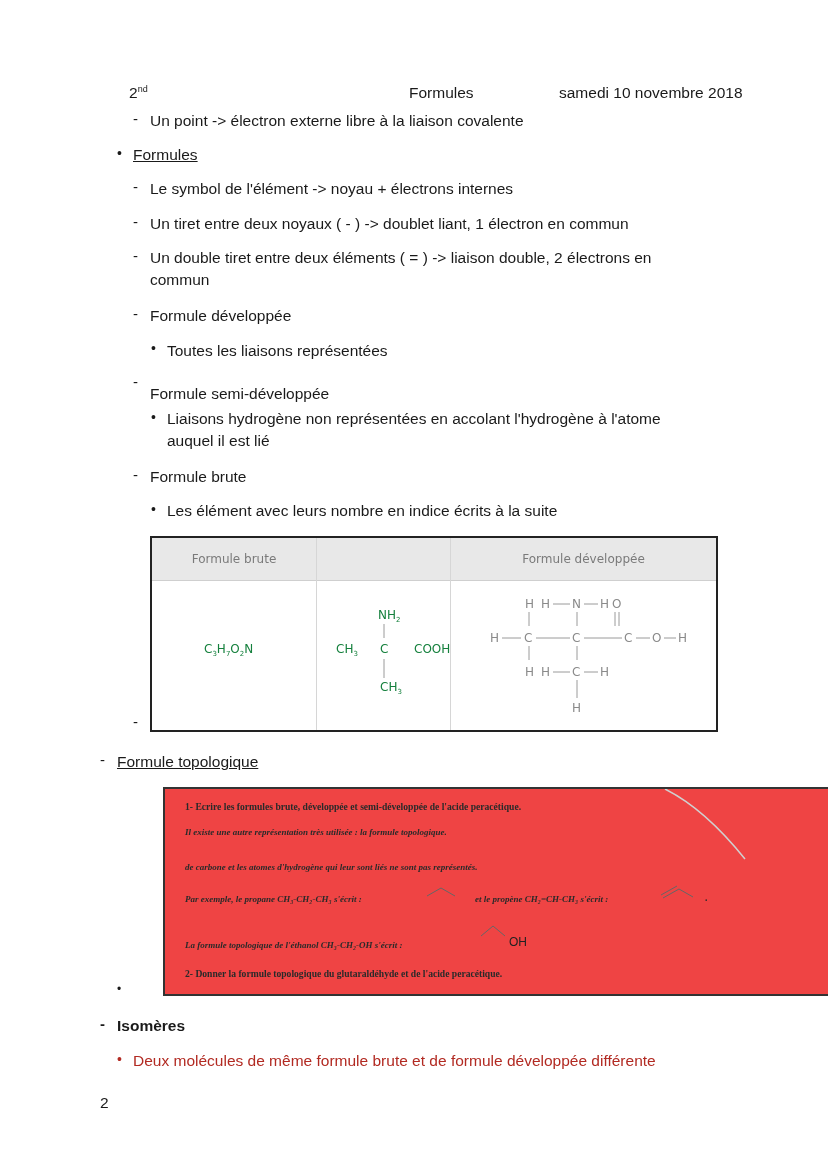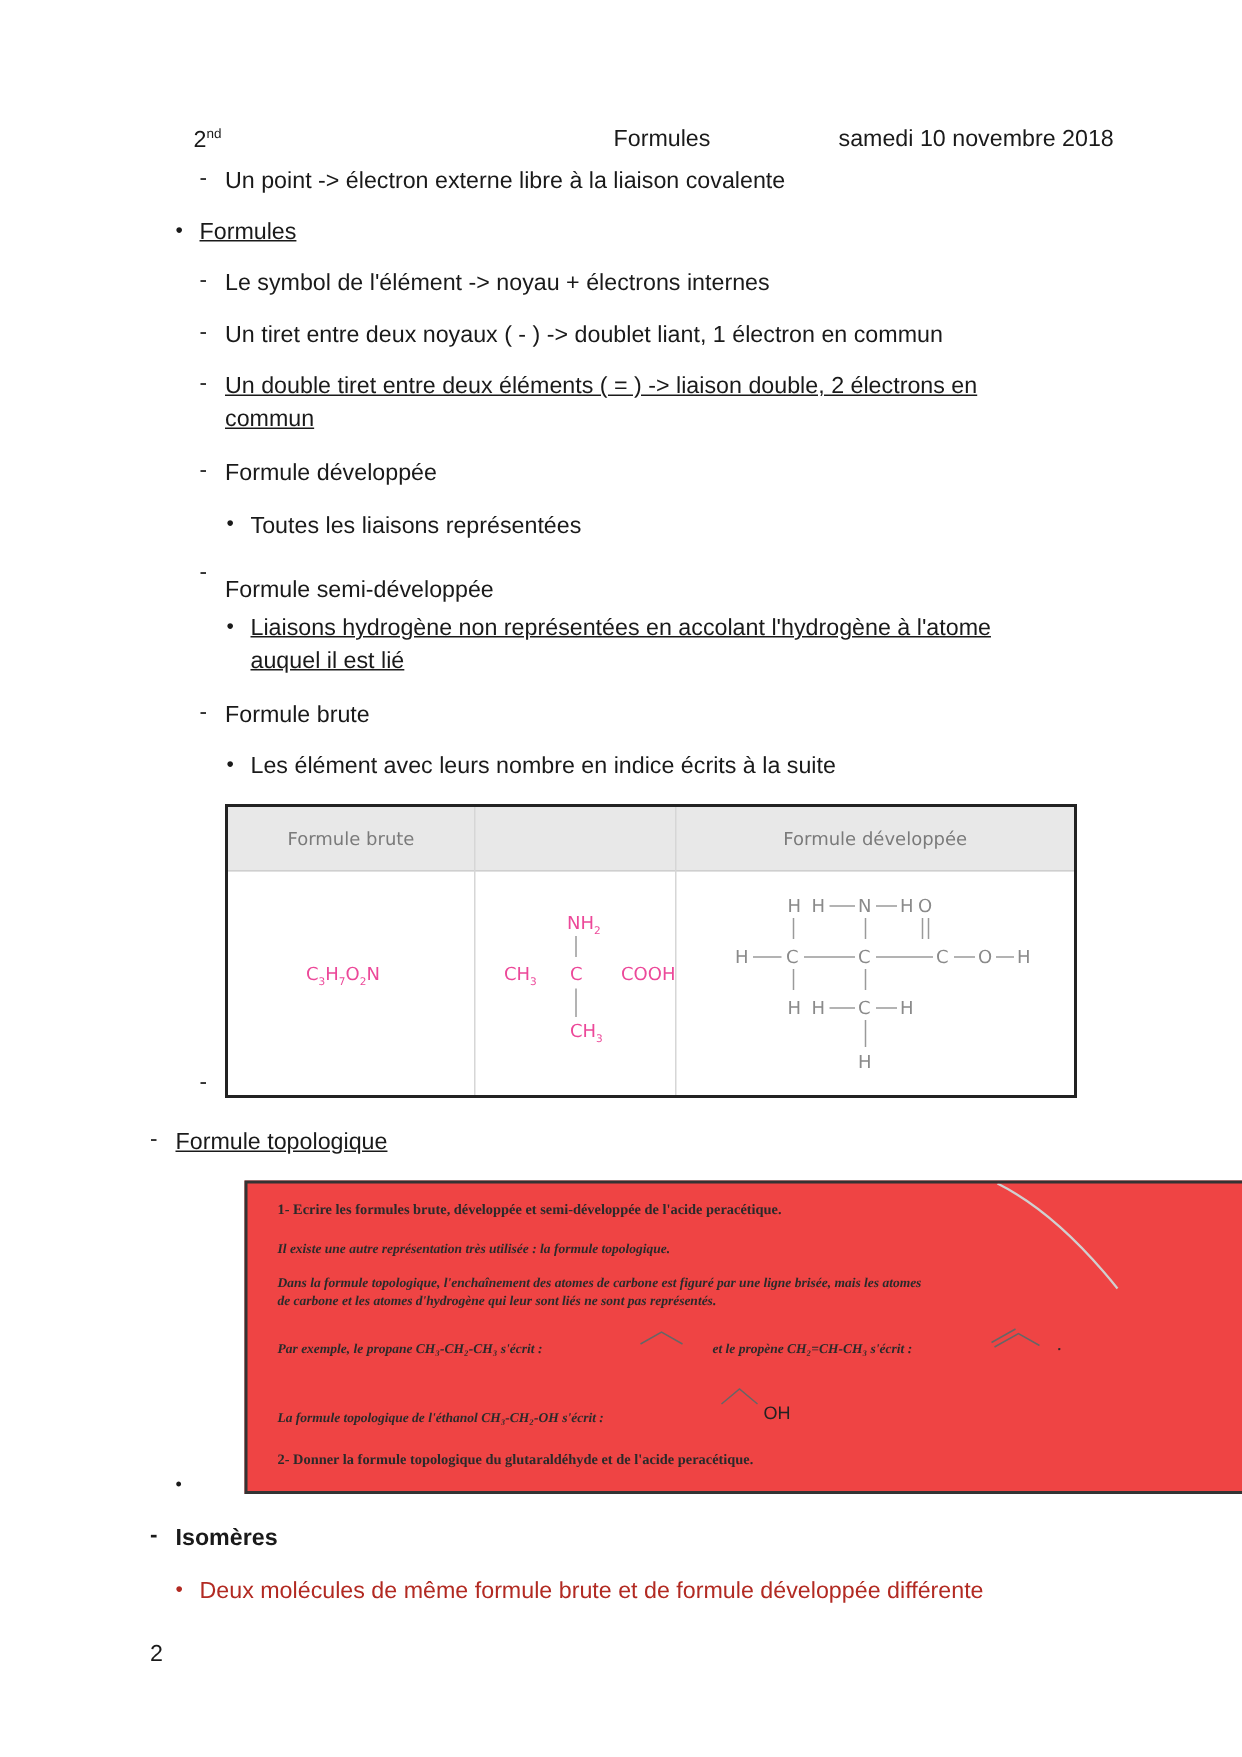--- a/index.html
+++ b/index.html
@@ -4,40 +4,40 @@
   <style>
     html, body { margin: 0; padding: 0; background: #ffffff; }
     body {
       width: 828px; height: 1171px; position: relative; overflow: hidden;
       font-family: "Liberation Sans", sans-serif; color: #1a1a1a;
     }
     .abs { position: absolute; margin-left: 29px; }
     .hdr { top: 84px; font-size: 15.5px; }
     .hdr sup { font-size: 9px; vertical-align: 6px; }
     .line { position: absolute; font-size: 15.5px; line-height: 22px; white-space: nowrap; }
-    .line.wrap { white-space: normal; text-decoration: underline; }
+    .line.wrap { white-space: normal; }
     .dash { position: absolute; font-size: 15px; }
     .bullet { position: absolute; font-size: 14px; }
     .u { text-decoration: underline; }
     .bold { font-weight: bold; }
     .red { color: #b22a22; }
 
     
     .chem-table {
       position: absolute; left: 150px; top: 536px; width: 568px; height: 196px;
       border: 2px solid #222; box-sizing: border-box; background: #fff;
       font-family: "DejaVu Sans", sans-serif; color: #8a8a8a;
     }
     .chem-head {
       position: absolute; left: 0; top: 0; right: 0; height: 42px;
       background: #e8e8e8; border-bottom: 1px solid #cfcfcf;
     }
     .col-div { position: absolute; top: 0; bottom: 0; width: 1px; background: #d6d6d6; }
     .th { position: absolute; top: 0; height: 42px; display: flex; align-items: center; justify-content: center; text-align: center; font-size: 12px; line-height: 15px; color: #7a7a7a; }
-    .cell-text { position: absolute; font-size: 12px; color: #ec4899; }
+    .cell-text { position: absolute; font-size: 12px; color: #15803d; }
     .cell-text sub { font-size: 7px; }
     .chem-svg { position: absolute; left: 0; top: 0; }
 
     
     .scan {
       position: absolute; left: 134px; top: 787px; width: 728px; height: 209px;
       border: 2px solid #333; box-sizing: border-box; background: #ef4444;
       font-family: "Liberation Serif", serif; color: #2a2a2a; overflow: hidden; margin-left: 29px;
     }
     .scan .t { position: absolute; font-size: 9.6px; white-space: nowrap; }
@@ -159,21 +159,20 @@
 
     <polyline points="262,107 276,99 290,107" stroke="#666" stroke-width="1" fill="none"></polyline>
 
     <polyline points="498,109 514,100 528,108" stroke="#666" stroke-width="1" fill="none"></polyline>
     <line x1="496" y1="106" x2="512" y2="97" stroke="#666" stroke-width="1"></line>
 
     <polyline points="316,147 328,137 340,147" stroke="#666" stroke-width="1" fill="none"></polyline>
   </svg>
   <div class="t b" style="left:20px;top:12px;">1-  Ecrire les formules brute, développée et semi-développée de l'acide peracétique.</div>
   <div class="t i" style="left:20px;top:38px;font-size:9px;">Il existe une autre représentation très utilisée : la formule topologique.</div>
-  <div class="t i" style="left:20px;top:61px;font-size:9px;">Dans la formule topologique, l'enchaînement des atomes de carbone est figuré par une ligne brisée, mais les atomes</div>
   <div class="t i" style="left:20px;top:73px;font-size:9px;">de carbone et les atomes d'hydrogène qui leur sont liés ne sont pas représentés.</div>
   <div class="t i" style="left:20px;top:105px;font-size:9px;">Par exemple, le propane CH₃-CH₂-CH₃ s'écrit :</div>
   <div class="t i" style="left:310px;top:105px;font-size:9px;">et le propène CH₂=CH-CH₃ s'écrit :</div>
   <div class="t b" style="left:540px;top:103px;">.</div>
   <div class="t i" style="left:20px;top:151px;font-size:9px;">La formule topologique de l'éthanol CH₃-CH₂-OH s'écrit :</div>
   <div class="t sans" style="left:344px;top:146px;">OH</div>
   <div class="t b" style="left:20px;top:179px;">2-  Donner la formule topologique du glutaraldéhyde et de l'acide peracétique.</div>
 </div>
 
 <div class="dash bold" style="left:100px;top:1015px;">-</div>

